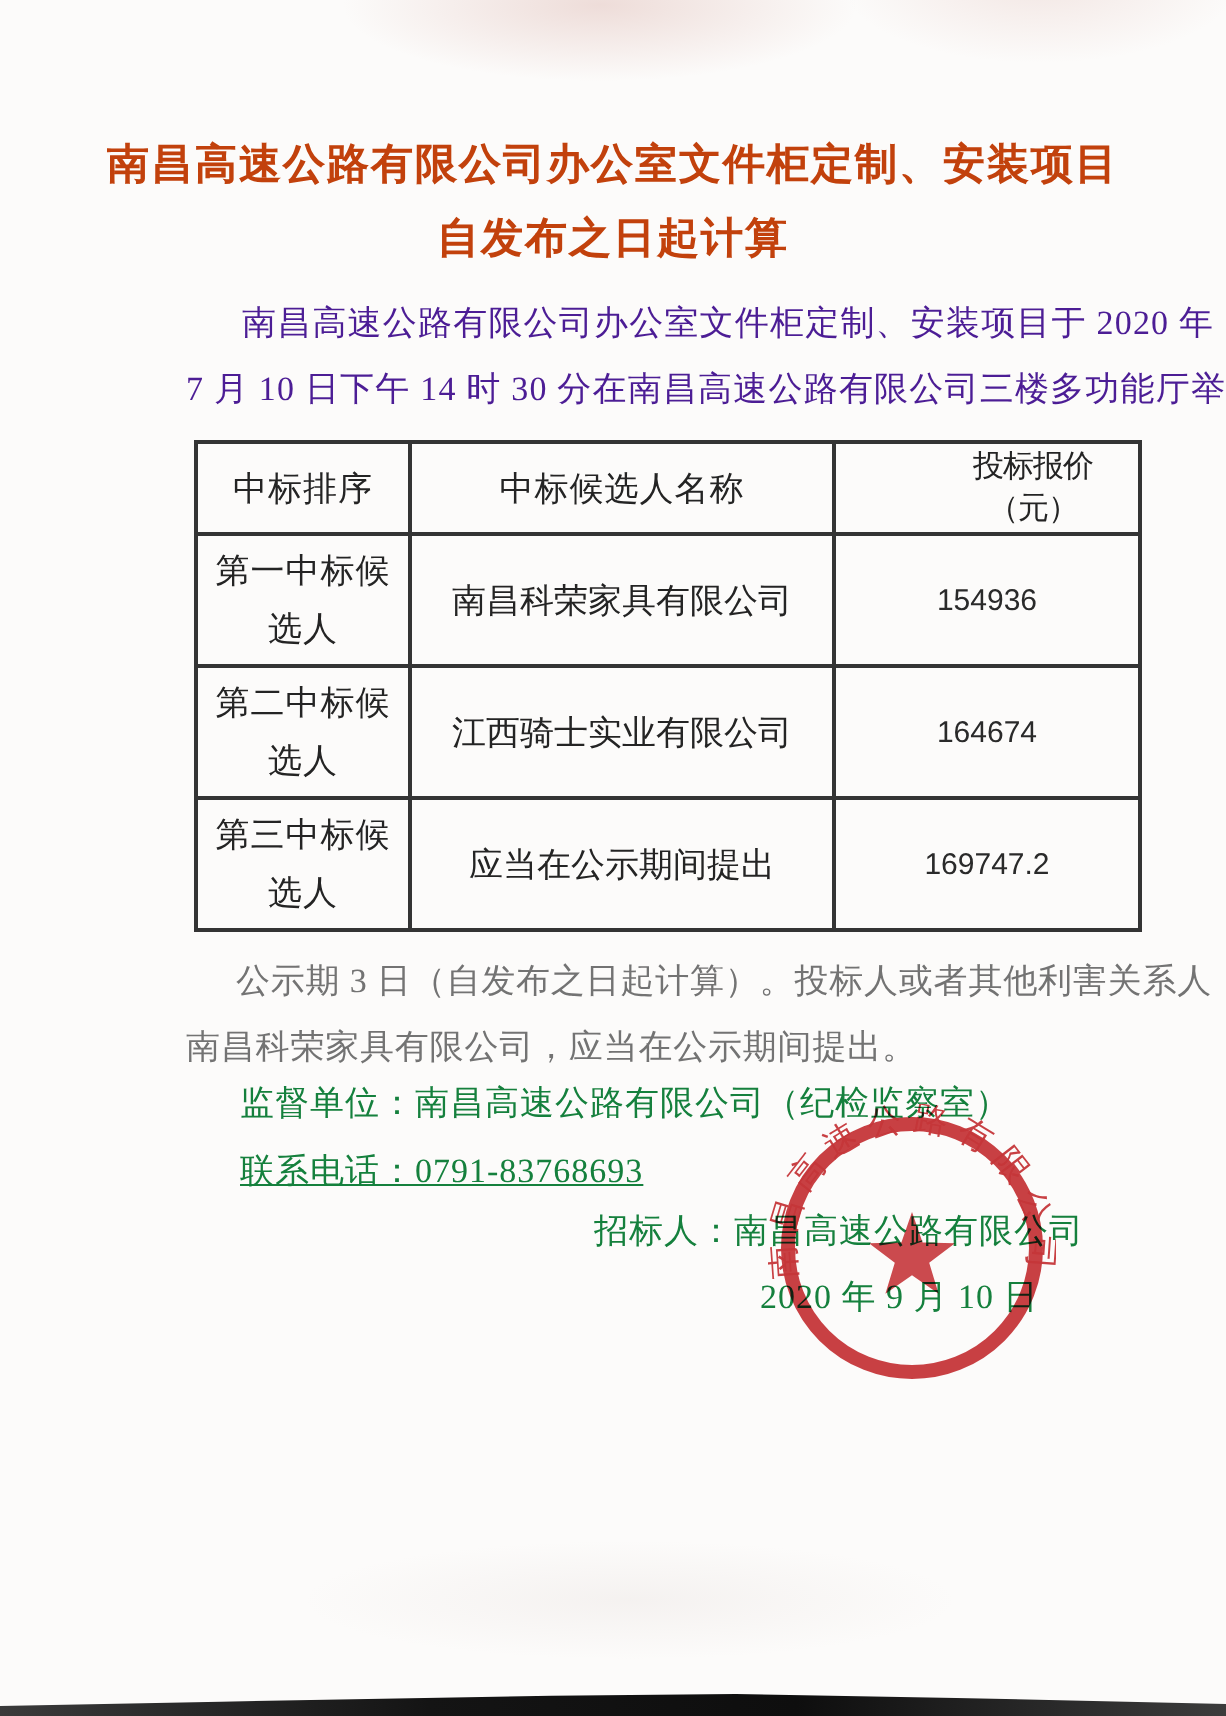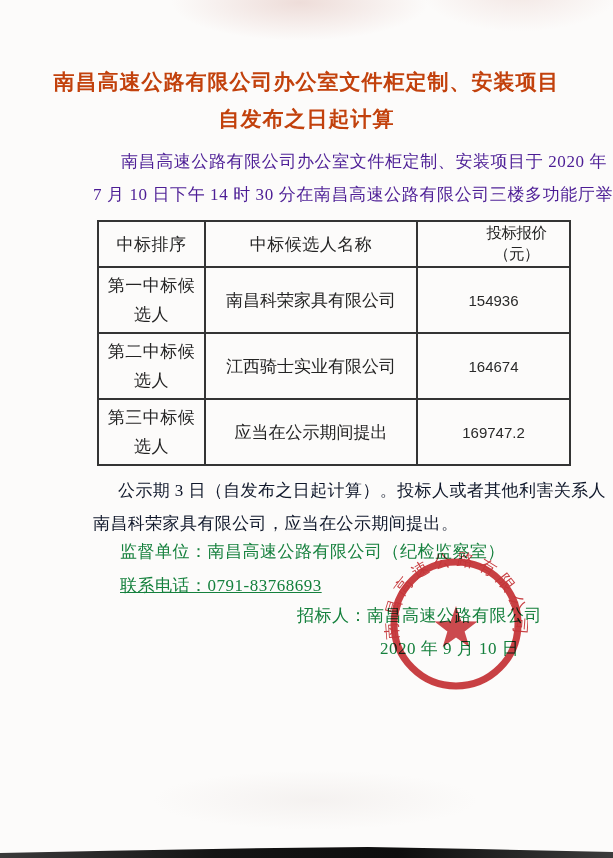--- a/index.html
+++ b/index.html
@@ -30,21 +30,21 @@
   table.bid th,table.bid td{border:2px solid #343434;text-align:center;
     vertical-align:middle;font-weight:normal;padding:1px 2px;overflow:hidden;}
   table.bid th{height:38px;letter-spacing:.5px;}
   table.bid td{height:62px;}
   table.bid .col-rank{width:101px;}
   table.bid .col-name{width:206px;}
   table.bid .col-price{width:101px;}
   table.bid th.col-price{font-size:15.5px;letter-spacing:-.5px;padding-left:48px;}
   td.rank{line-height:29px;letter-spacing:.5px;}
   td.price{font-family:"Liberation Sans","DejaVu Sans",sans-serif;font-size:15px;color:#2a2a2a;}
-  .notice{position:absolute;top:474px;left:93px;width:440px;font-size:17px;color:#0f172a;}
+  .notice{position:absolute;top:474px;left:93px;width:440px;font-size:17px;color:#737373;}
   .notice .line{line-height:33px;white-space:nowrap;letter-spacing:.4px;}
   .notice .line.indent{padding-left:25px;}
   .fline{position:absolute;font-size:17px;letter-spacing:.5px;color:#15803d;white-space:nowrap;}
   .supervisor{top:540px;left:120px;}
   .phone{top:574px;left:120px;text-decoration:underline;}
   .bidder{top:604px;left:297px;}
   .date{top:637px;left:380px;}
   .seal{position:absolute;left:384px;top:552px;width:144px;height:144px;
     mix-blend-mode:multiply;opacity:.93;}
 </style>

